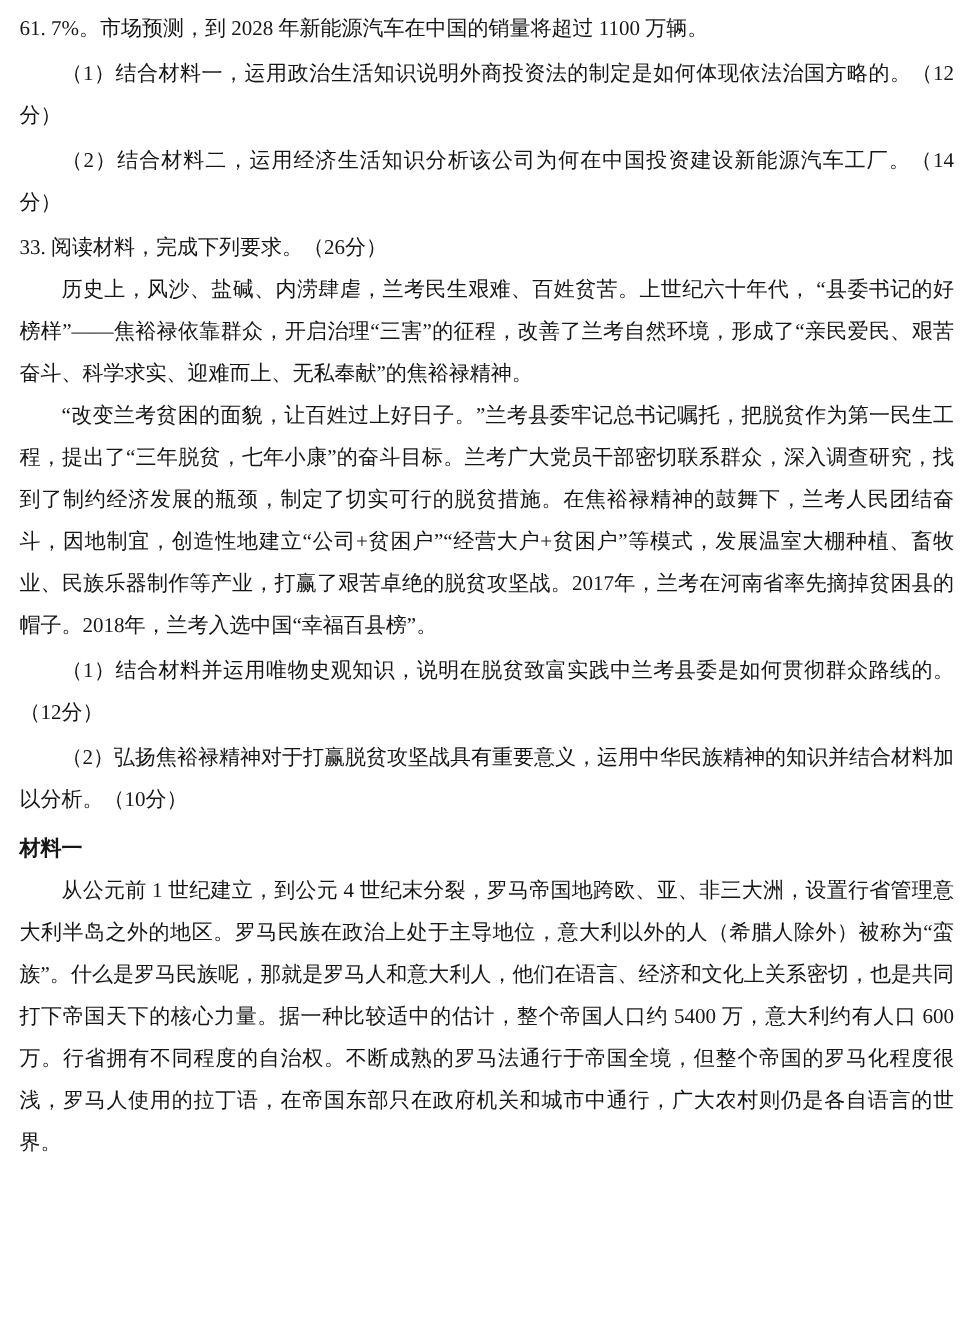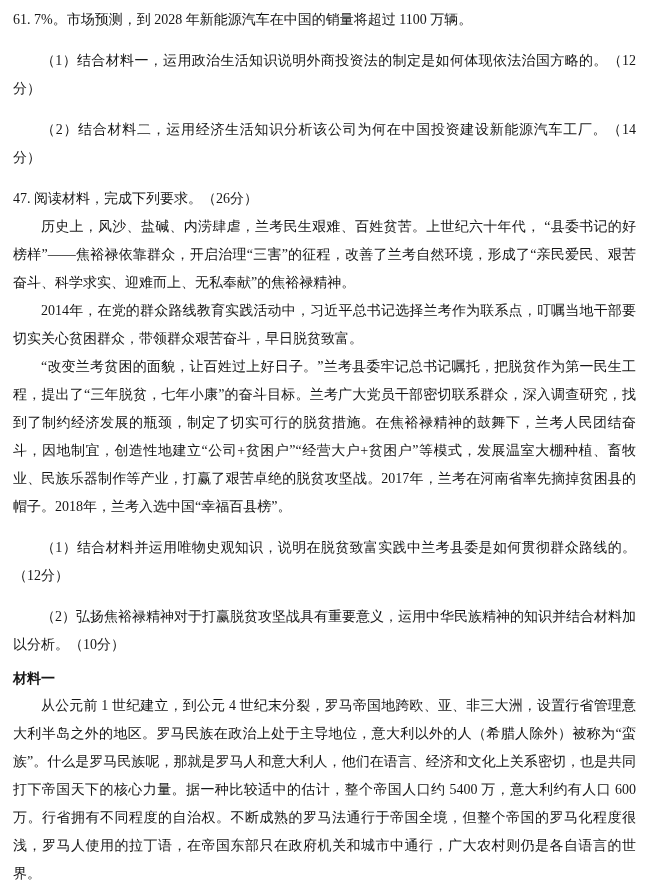--- a/index.html
+++ b/index.html
@@ -22,46 +22,45 @@
     font-family: "Liberation Serif", "DejaVu Serif", serif;
     font-size: 14px;
     line-height: 28px;
   }
   .p {
     margin: 0;
     text-align: justify;
     text-justify: inter-ideograph;
   }
   .p.indent { text-indent: 2em; }
-  .p.gap { margin-top: 13px; }
+  .p.gap { margin-top: 2px; }
   
   .kai { }
   .mat-head {
     font-weight: bold;
     font-style: normal;
-    font-family: Liberation Sans, sans-serif;
+    font-family: Liberation Serif, serif;
     margin-top: 5px;
   }
 </style>
 </head>
 <body>
 
 <div class="page">
 
   <p class="p">61. 7%。市场预测，到 2028 年新能源汽车在中国的销量将超过 1100 万辆。</p>
 
   <p class="p indent gap">（1）结合材料一，运用政治生活知识说明外商投资法的制定是如何体现依法治国方略的。（12 分）</p>
 
   <p class="p indent gap">（2）结合材料二，运用经济生活知识分析该公司为何在中国投资建设新能源汽车工厂。（14 分）</p>
 
-  <p class="p gap">47. 阅读材料，完成下列要求。（26分）</p>
+  <p class="p gap">33. 阅读材料，完成下列要求。（26分）</p>
 
   <p class="p indent kai">历史上，风沙、盐碱、内涝肆虐，兰考民生艰难、百姓贫苦。上世纪六十年代， “县委书记的好榜样”——焦裕禄依靠群众，开启治理“三害”的征程，改善了兰考自然环境，形成了“亲民爱民、艰苦奋斗、科学求实、迎难而上、无私奉献”的焦裕禄精神。</p>
 
-  <p class="p indent kai">2014年，在党的群众路线教育实践活动中，习近平总书记选择兰考作为联系点，叮嘱当地干部要切实关心贫困群众，带领群众艰苦奋斗，早日脱贫致富。</p>
 
   <p class="p indent kai">“改变兰考贫困的面貌，让百姓过上好日子。”兰考县委牢记总书记嘱托，把脱贫作为第一民生工程，提出了“三年脱贫，七年小康”的奋斗目标。兰考广大党员干部密切联系群众，深入调查研究，找到了制约经济发展的瓶颈，制定了切实可行的脱贫措施。在焦裕禄精神的鼓舞下，兰考人民团结奋斗，因地制宜，创造性地建立“公司+贫困户”“经营大户+贫困户”等模式，发展温室大棚种植、畜牧业、民族乐器制作等产业，打赢了艰苦卓绝的脱贫攻坚战。2017年，兰考在河南省率先摘掉贫困县的帽子。2018年，兰考入选中国“幸福百县榜”。</p>
 
   <p class="p indent gap">（1）结合材料并运用唯物史观知识，说明在脱贫致富实践中兰考县委是如何贯彻群众路线的。（12分）</p>
 
   <p class="p indent gap">（2）弘扬焦裕禄精神对于打赢脱贫攻坚战具有重要意义，运用中华民族精神的知识并结合材料加以分析。（10分）</p>
 
 
 
   <p class="p mat-head">材料一</p>

